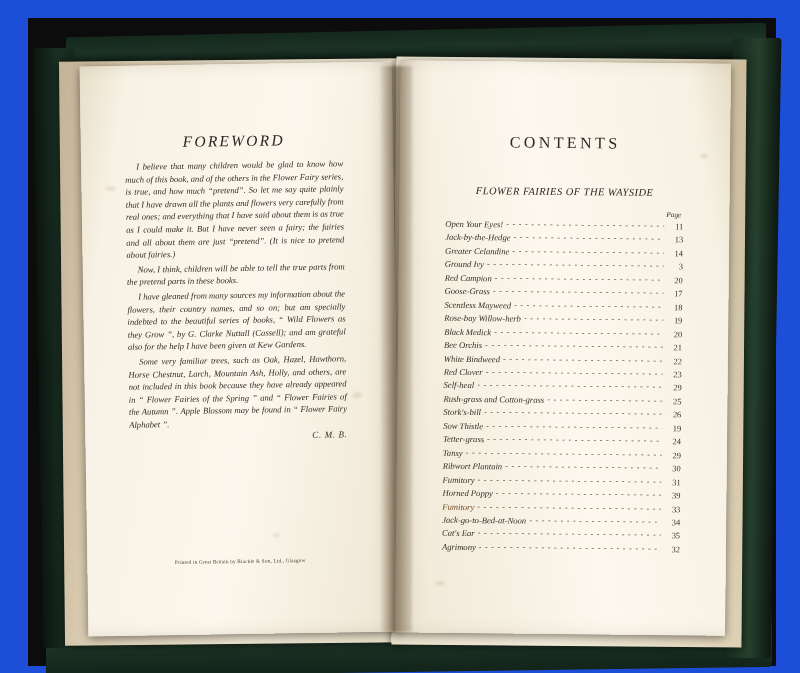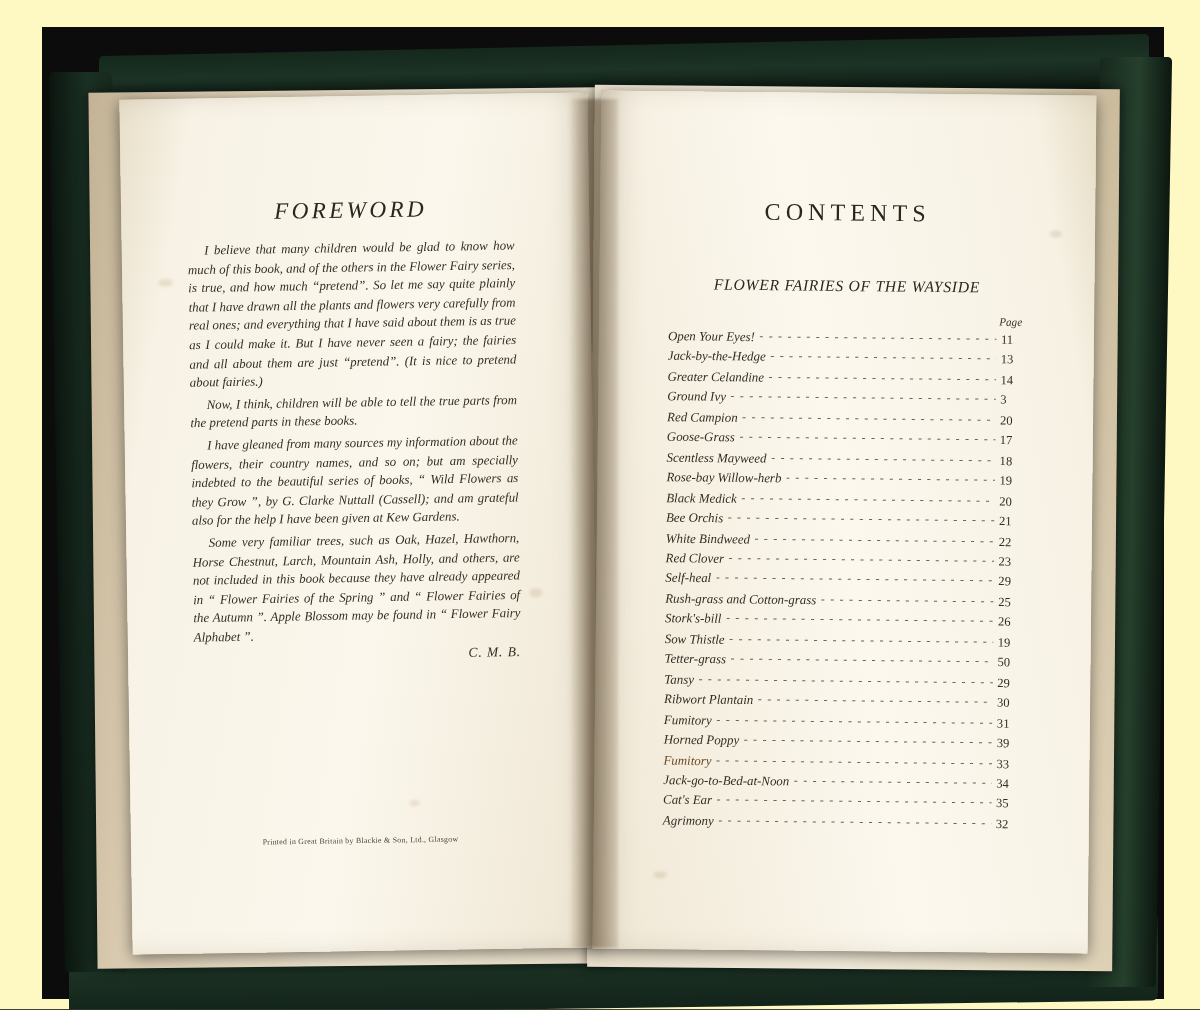--- a/index.html
+++ b/index.html
@@ -10,21 +10,21 @@
   body {
     width: 800px;
     height: 673px;
     overflow: hidden;
     font-family: "Liberation Serif", serif;
   }
   #scene {
     position: relative;
     width: 800px;
     height: 673px;
-    background: #fef9c3;
+    background: #1d4ed8;
   }
 
   
   .book-shell {
     position: absolute;
     left: 28px;
     top: 18px;
     width: 748px;
     height: 648px;
     background: #0c0c0c;
@@ -230,20 +230,21 @@
     overflow: hidden;
     color: #6e6450;
     font-size: 8px;
     letter-spacing: 3.6px;
     font-style: normal;
     position: relative;
     top: -1px;
   }
   .toc-page {
     flex: 0 0 16px;
+    text-align: right;
     font-style: normal;
     font-size: 8.4px;
   }
   .toc-row.accent .toc-name { color: #6e4a22; }
 
   
   .foxing {
     position: absolute;
     border-radius: 50%;
     background: rgba(150,110,60,0.16);
@@ -364,21 +365,21 @@
               <span class="toc-page">26</span>
             </li>
             <li class="toc-row">
               <span class="toc-name">Sow Thistle</span>
               <span class="toc-dots">----------------------------------------</span>
               <span class="toc-page">19</span>
             </li>
             <li class="toc-row">
               <span class="toc-name">Tetter-grass</span>
               <span class="toc-dots">----------------------------------------</span>
-              <span class="toc-page">50</span>
+              <span class="toc-page">24</span>
             </li>
             <li class="toc-row">
               <span class="toc-name">Tansy</span>
               <span class="toc-dots">----------------------------------------</span>
               <span class="toc-page">29</span>
             </li>
             <li class="toc-row">
               <span class="toc-name">Ribwort Plantain</span>
               <span class="toc-dots">----------------------------------------</span>
               <span class="toc-page">30</span>

